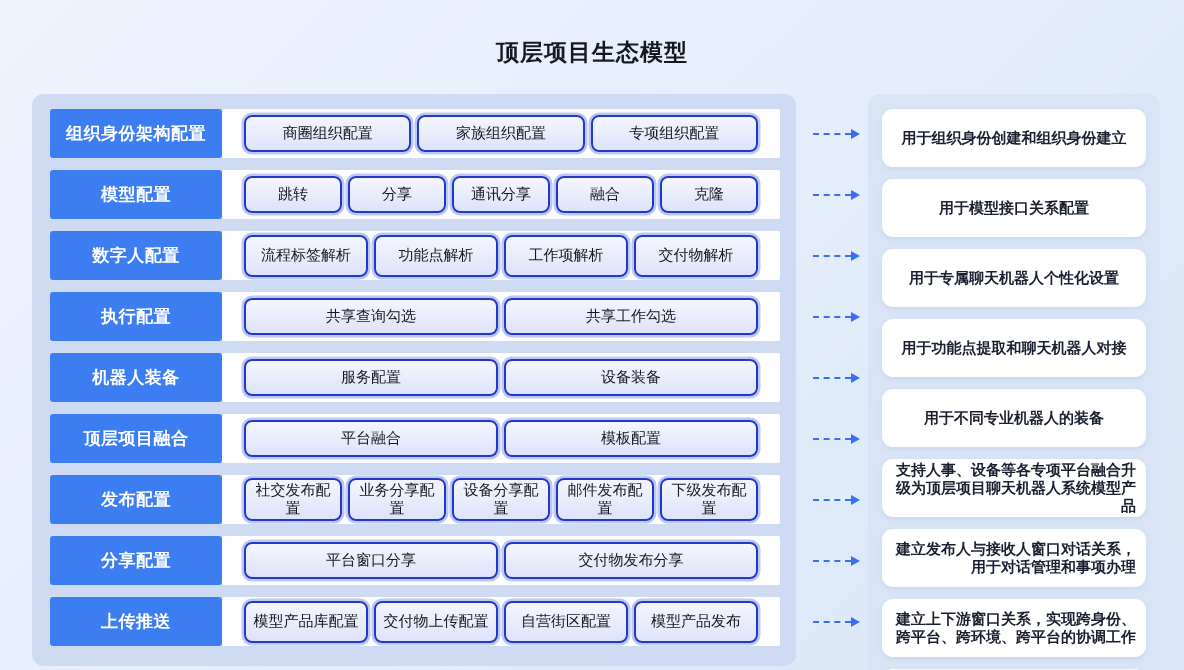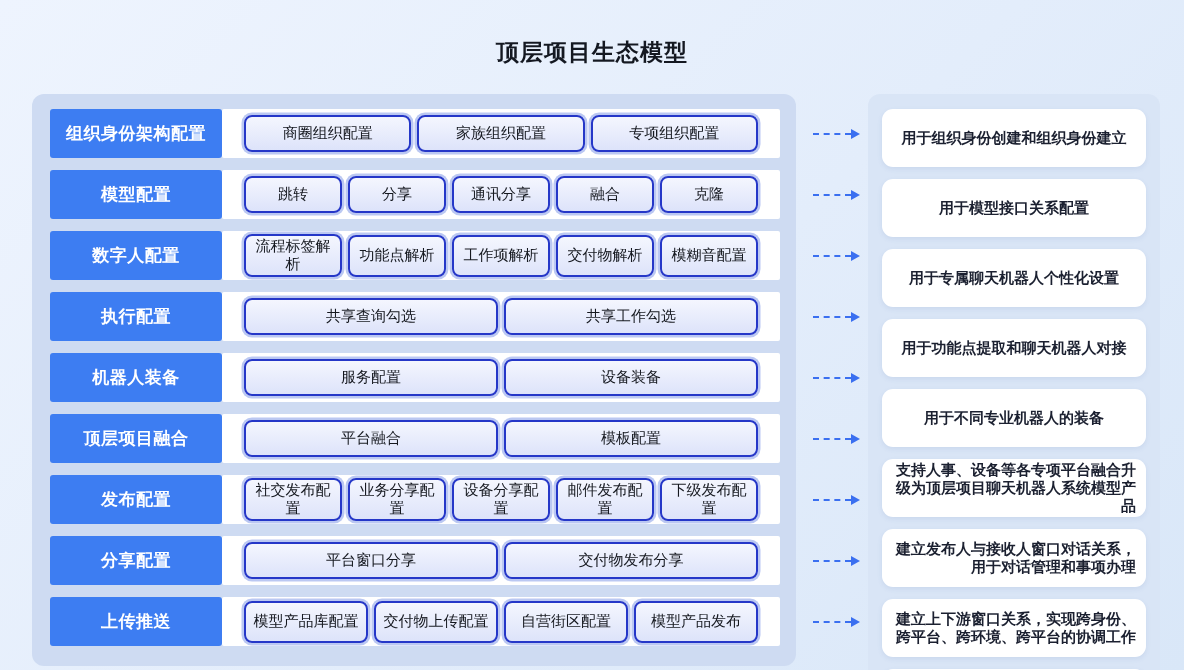--- a/index.html
+++ b/index.html
@@ -99,21 +99,20 @@
       </div>
     </div>
 
     <div class="diagram-row">
       <div class="row-label">数字人配置</div>
       <div class="row-strip small">
         <div class="node-box">流程标签解析</div>
         <div class="node-box">功能点解析</div>
         <div class="node-box">工作项解析</div>
         <div class="node-box">交付物解析</div>
-        <div class="node-box">模糊音配置</div>
       </div>
     </div>
 
     <div class="diagram-row">
       <div class="row-label">执行配置</div>
       <div class="row-strip">
         <div class="node-box">共享查询勾选</div>
         <div class="node-box">共享工作勾选</div>
       </div>
     </div>

